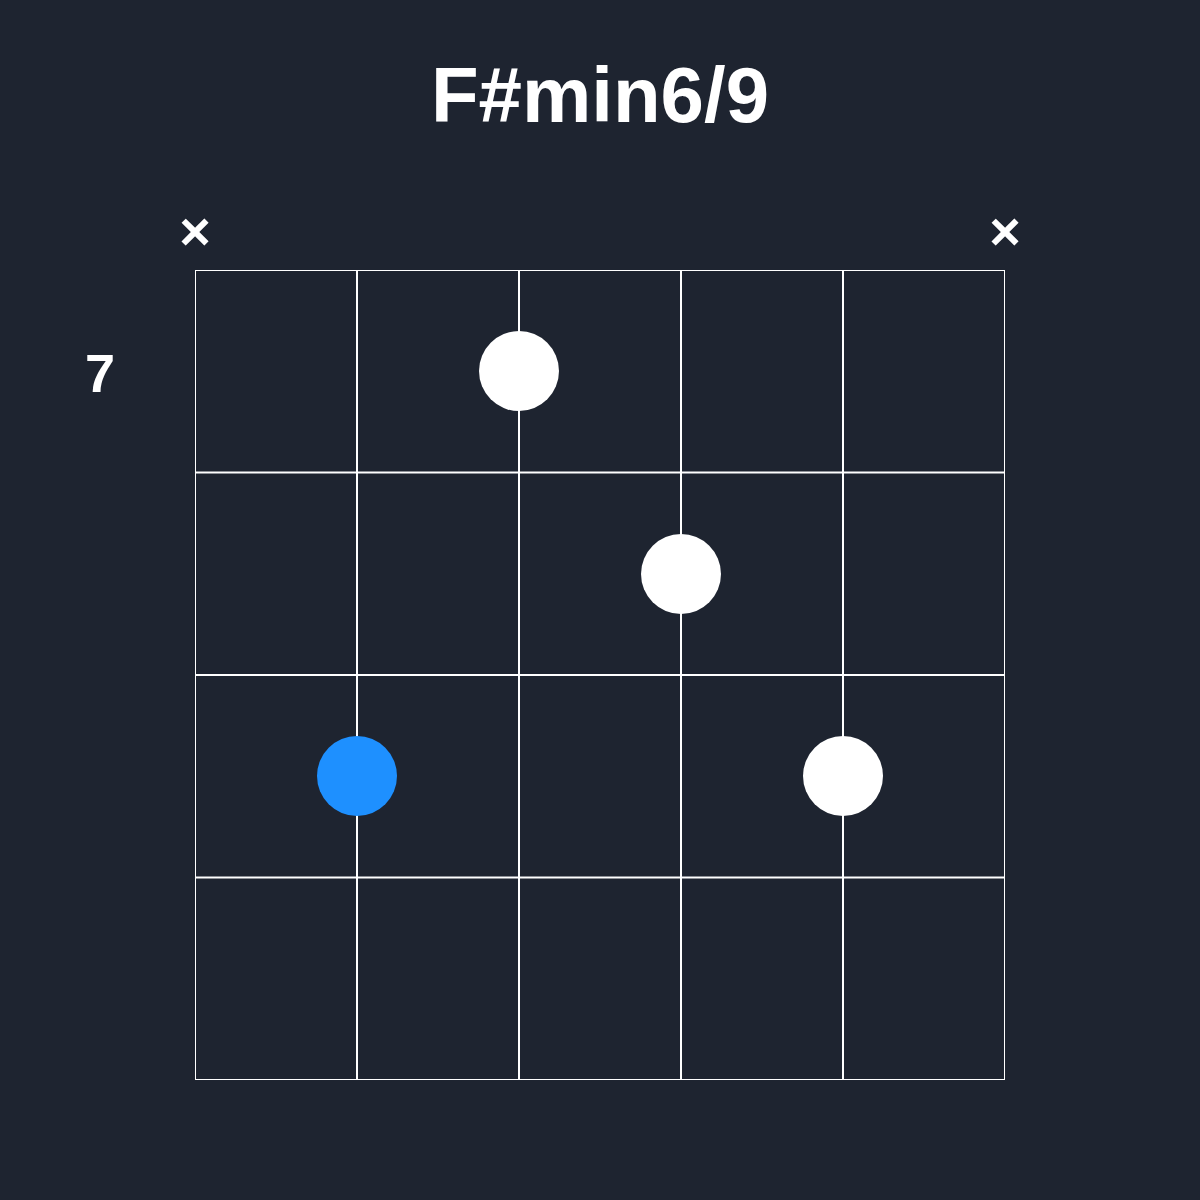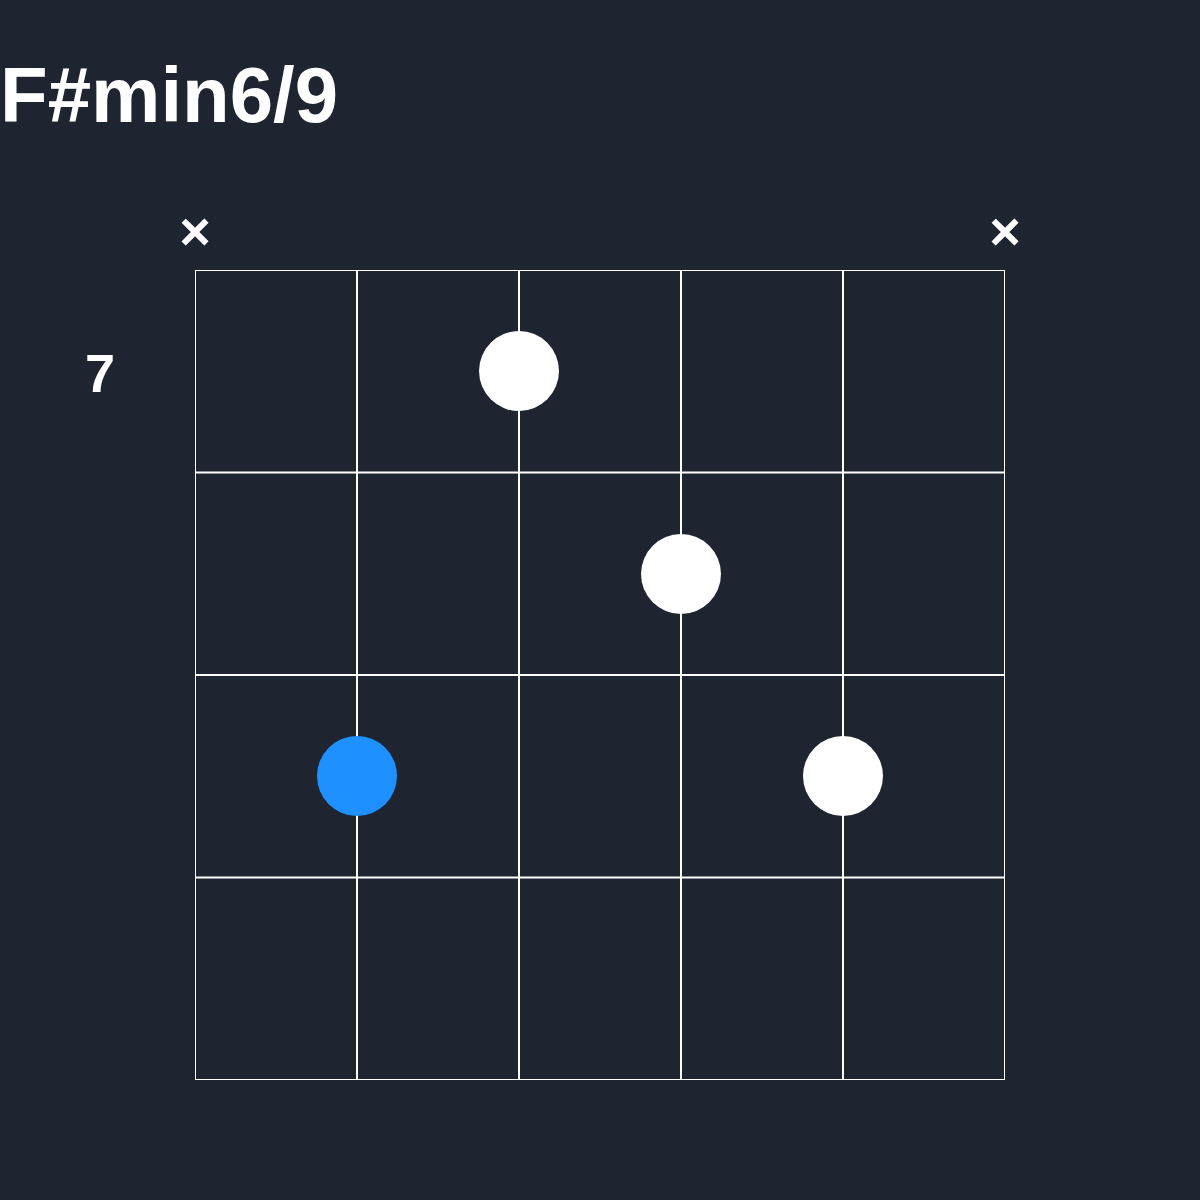--- a/index.html
+++ b/index.html
@@ -13,20 +13,21 @@
       background: #1e2430;
       font-family: Arial, Helvetica, sans-serif;
       position: relative;
       overflow: hidden;
     }
     .chord-title {
       position: absolute;
       top: 50px;
       left: 0;
       width: 100%;
+      text-align: center;
       color: #ffffff;
       font-size: 78px;
       font-weight: bold;
     }
     .diagram-container {
       position: absolute;
       top: 270px;
       left: 195px;
       width: 810px;
       height: 810px;

